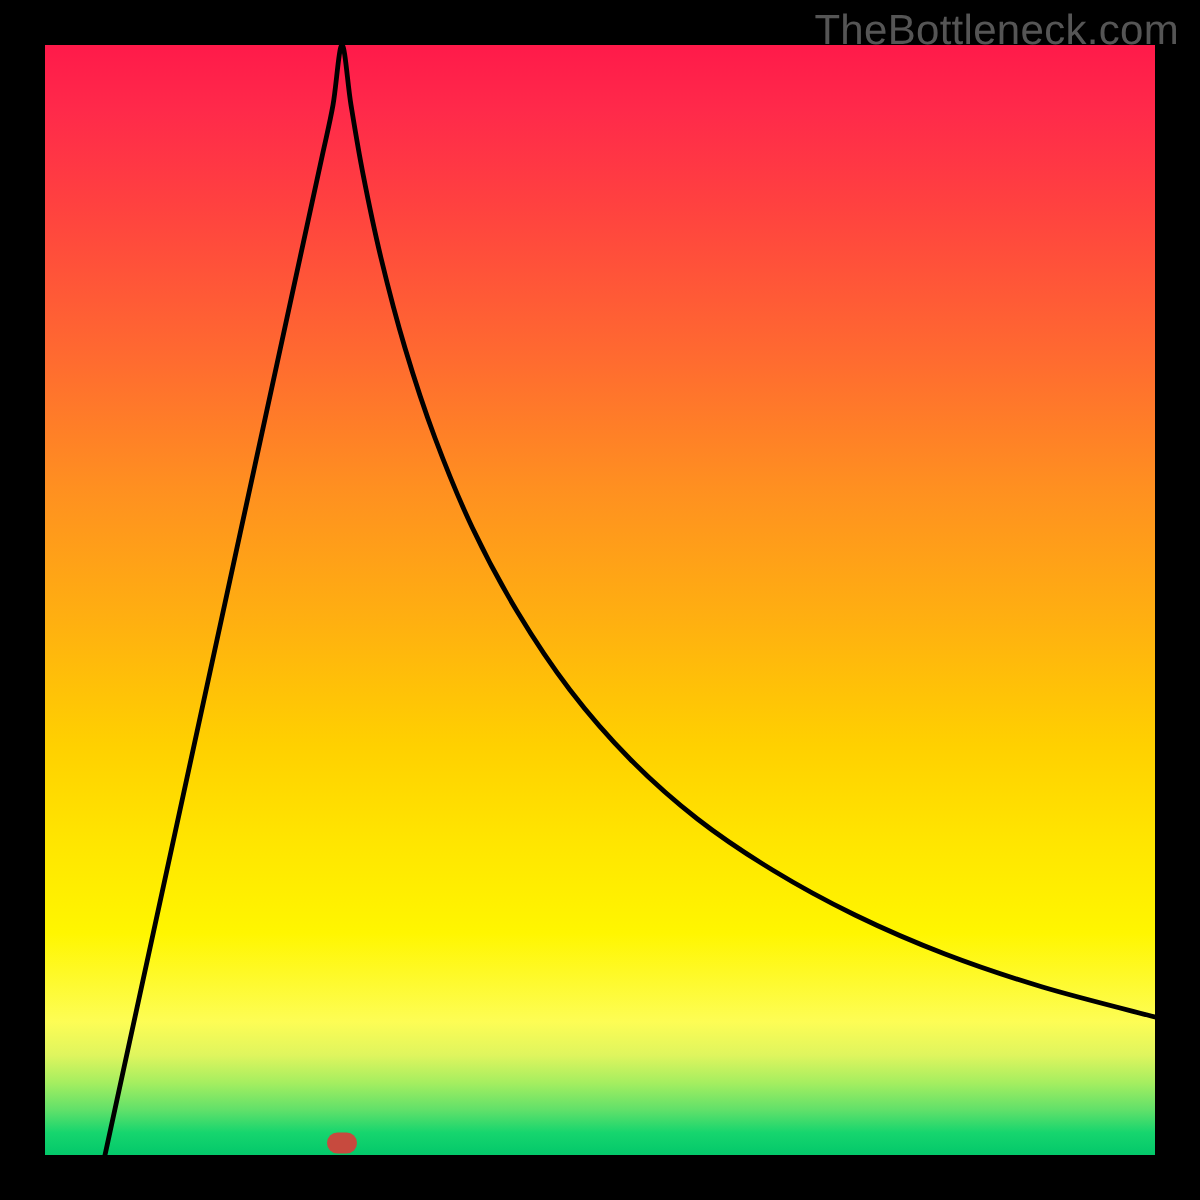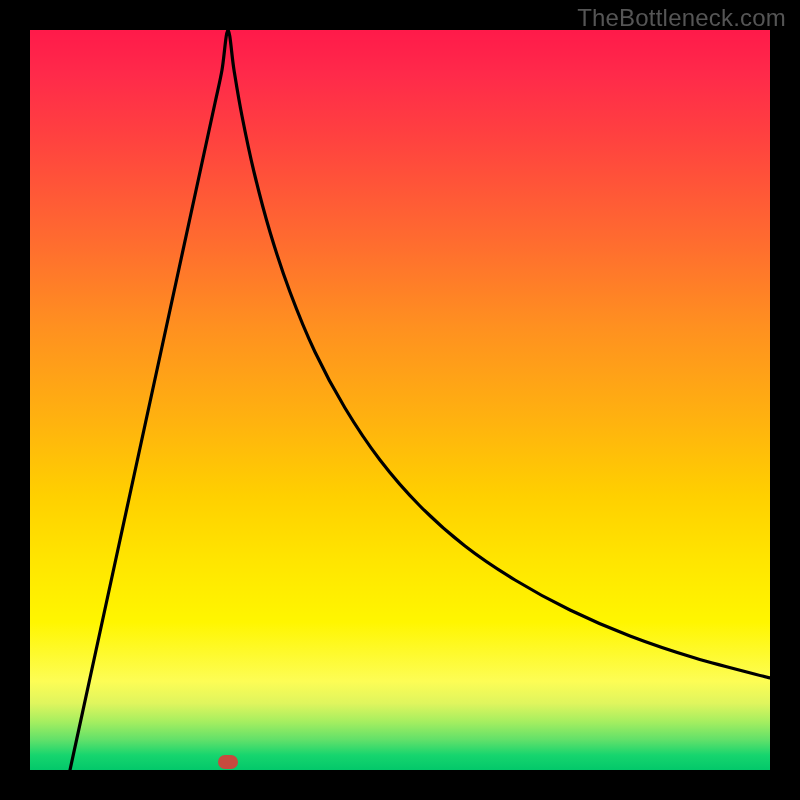--- a/index.html
+++ b/index.html
@@ -15,21 +15,21 @@
     position: relative;
     width: 800px;
     height: 800px;
     background: #000;
   }
   .watermark {
     position: absolute;
     top: 4px;
     right: 14px;
     color: #555;
-    font-size: 24px;
+    font-size: 28px;
     font-weight: 400;
     letter-spacing: 0.2px;
     z-index: 5;
   }
   .plot-area {
     position: absolute;
     left: 30px;
     top: 30px;
     width: 740px;
     height: 740px;

